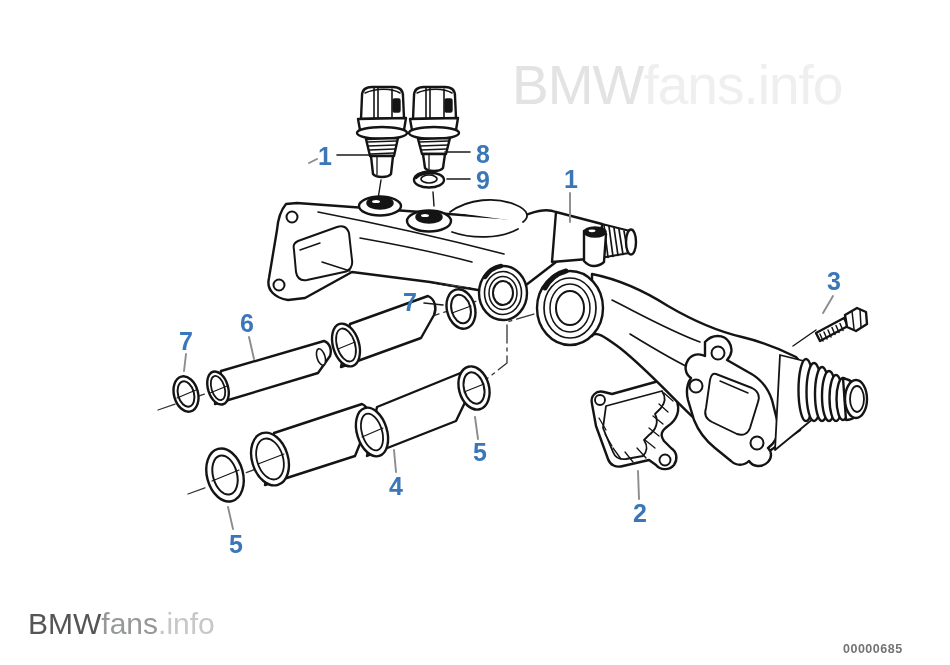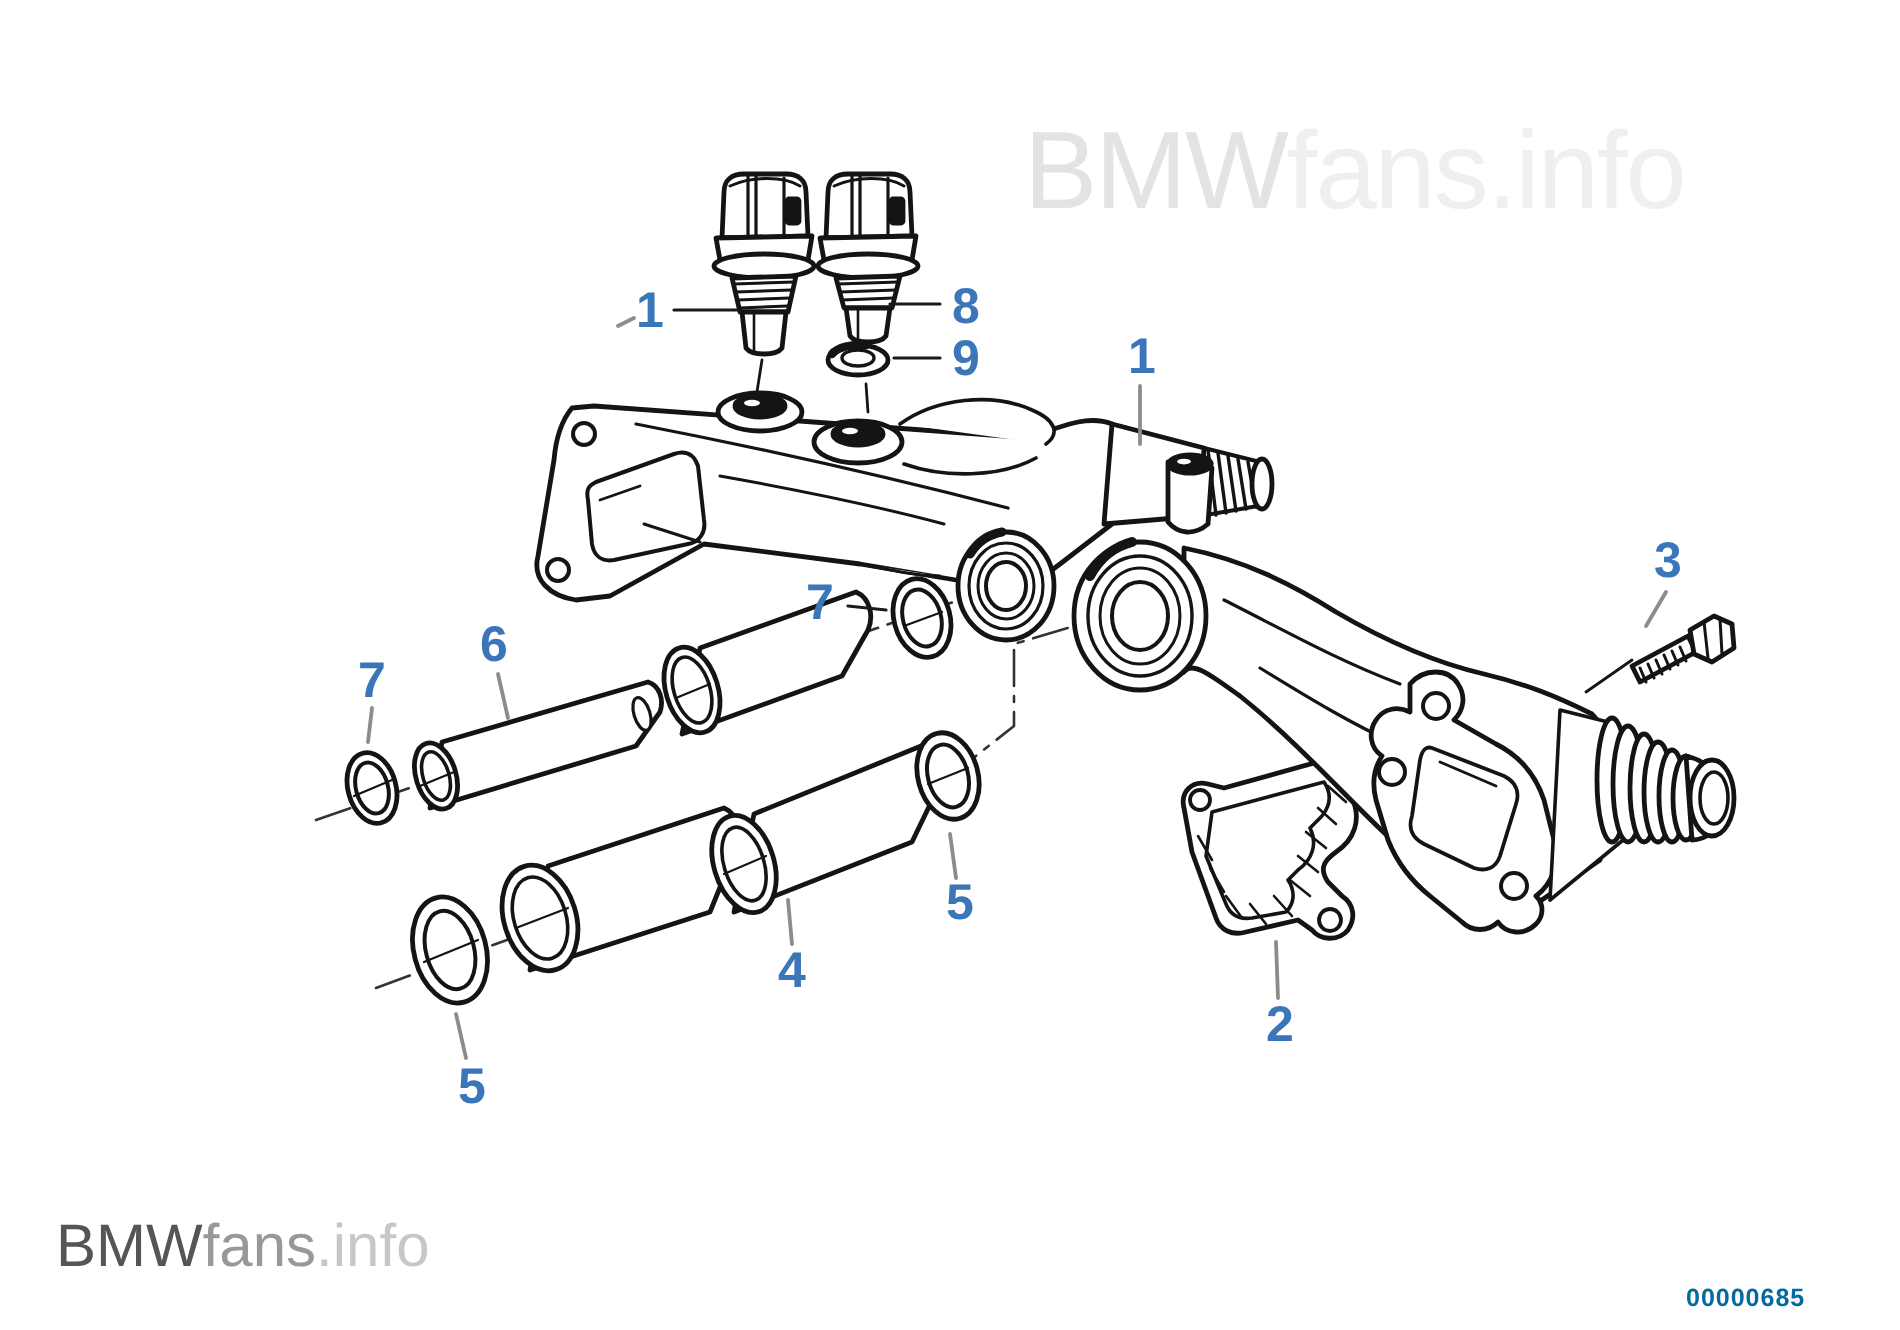--- a/index.html
+++ b/index.html
@@ -17,21 +17,21 @@
   .watermark .wm-rest{color:#efefef;}
   .footer-logo{
     position:absolute;left:28px;top:607px;font-size:30px;font-weight:400;
     letter-spacing:0;white-space:nowrap;
   }
   .footer-logo .fl-bmw{color:#545557;}
   .footer-logo .fl-fans{color:#96989a;margin-top:12px;}
   .footer-logo .fl-info{color:#c6c7c9;}
   .drawing-number{
     position:absolute;left:843px;top:642px;font-size:12.5px;font-weight:700;
-    color:#0369a1;letter-spacing:0.5px;
+    color:#737373;letter-spacing:0.5px;
   }
   .callout{
     position:absolute;transform:translate(-50%,-50%);
     color:#3b76b8;font-size:25px;font-weight:700;line-height:1;
   }
 </style>
 </head>
 <body>
 
 <div class="canvas">

